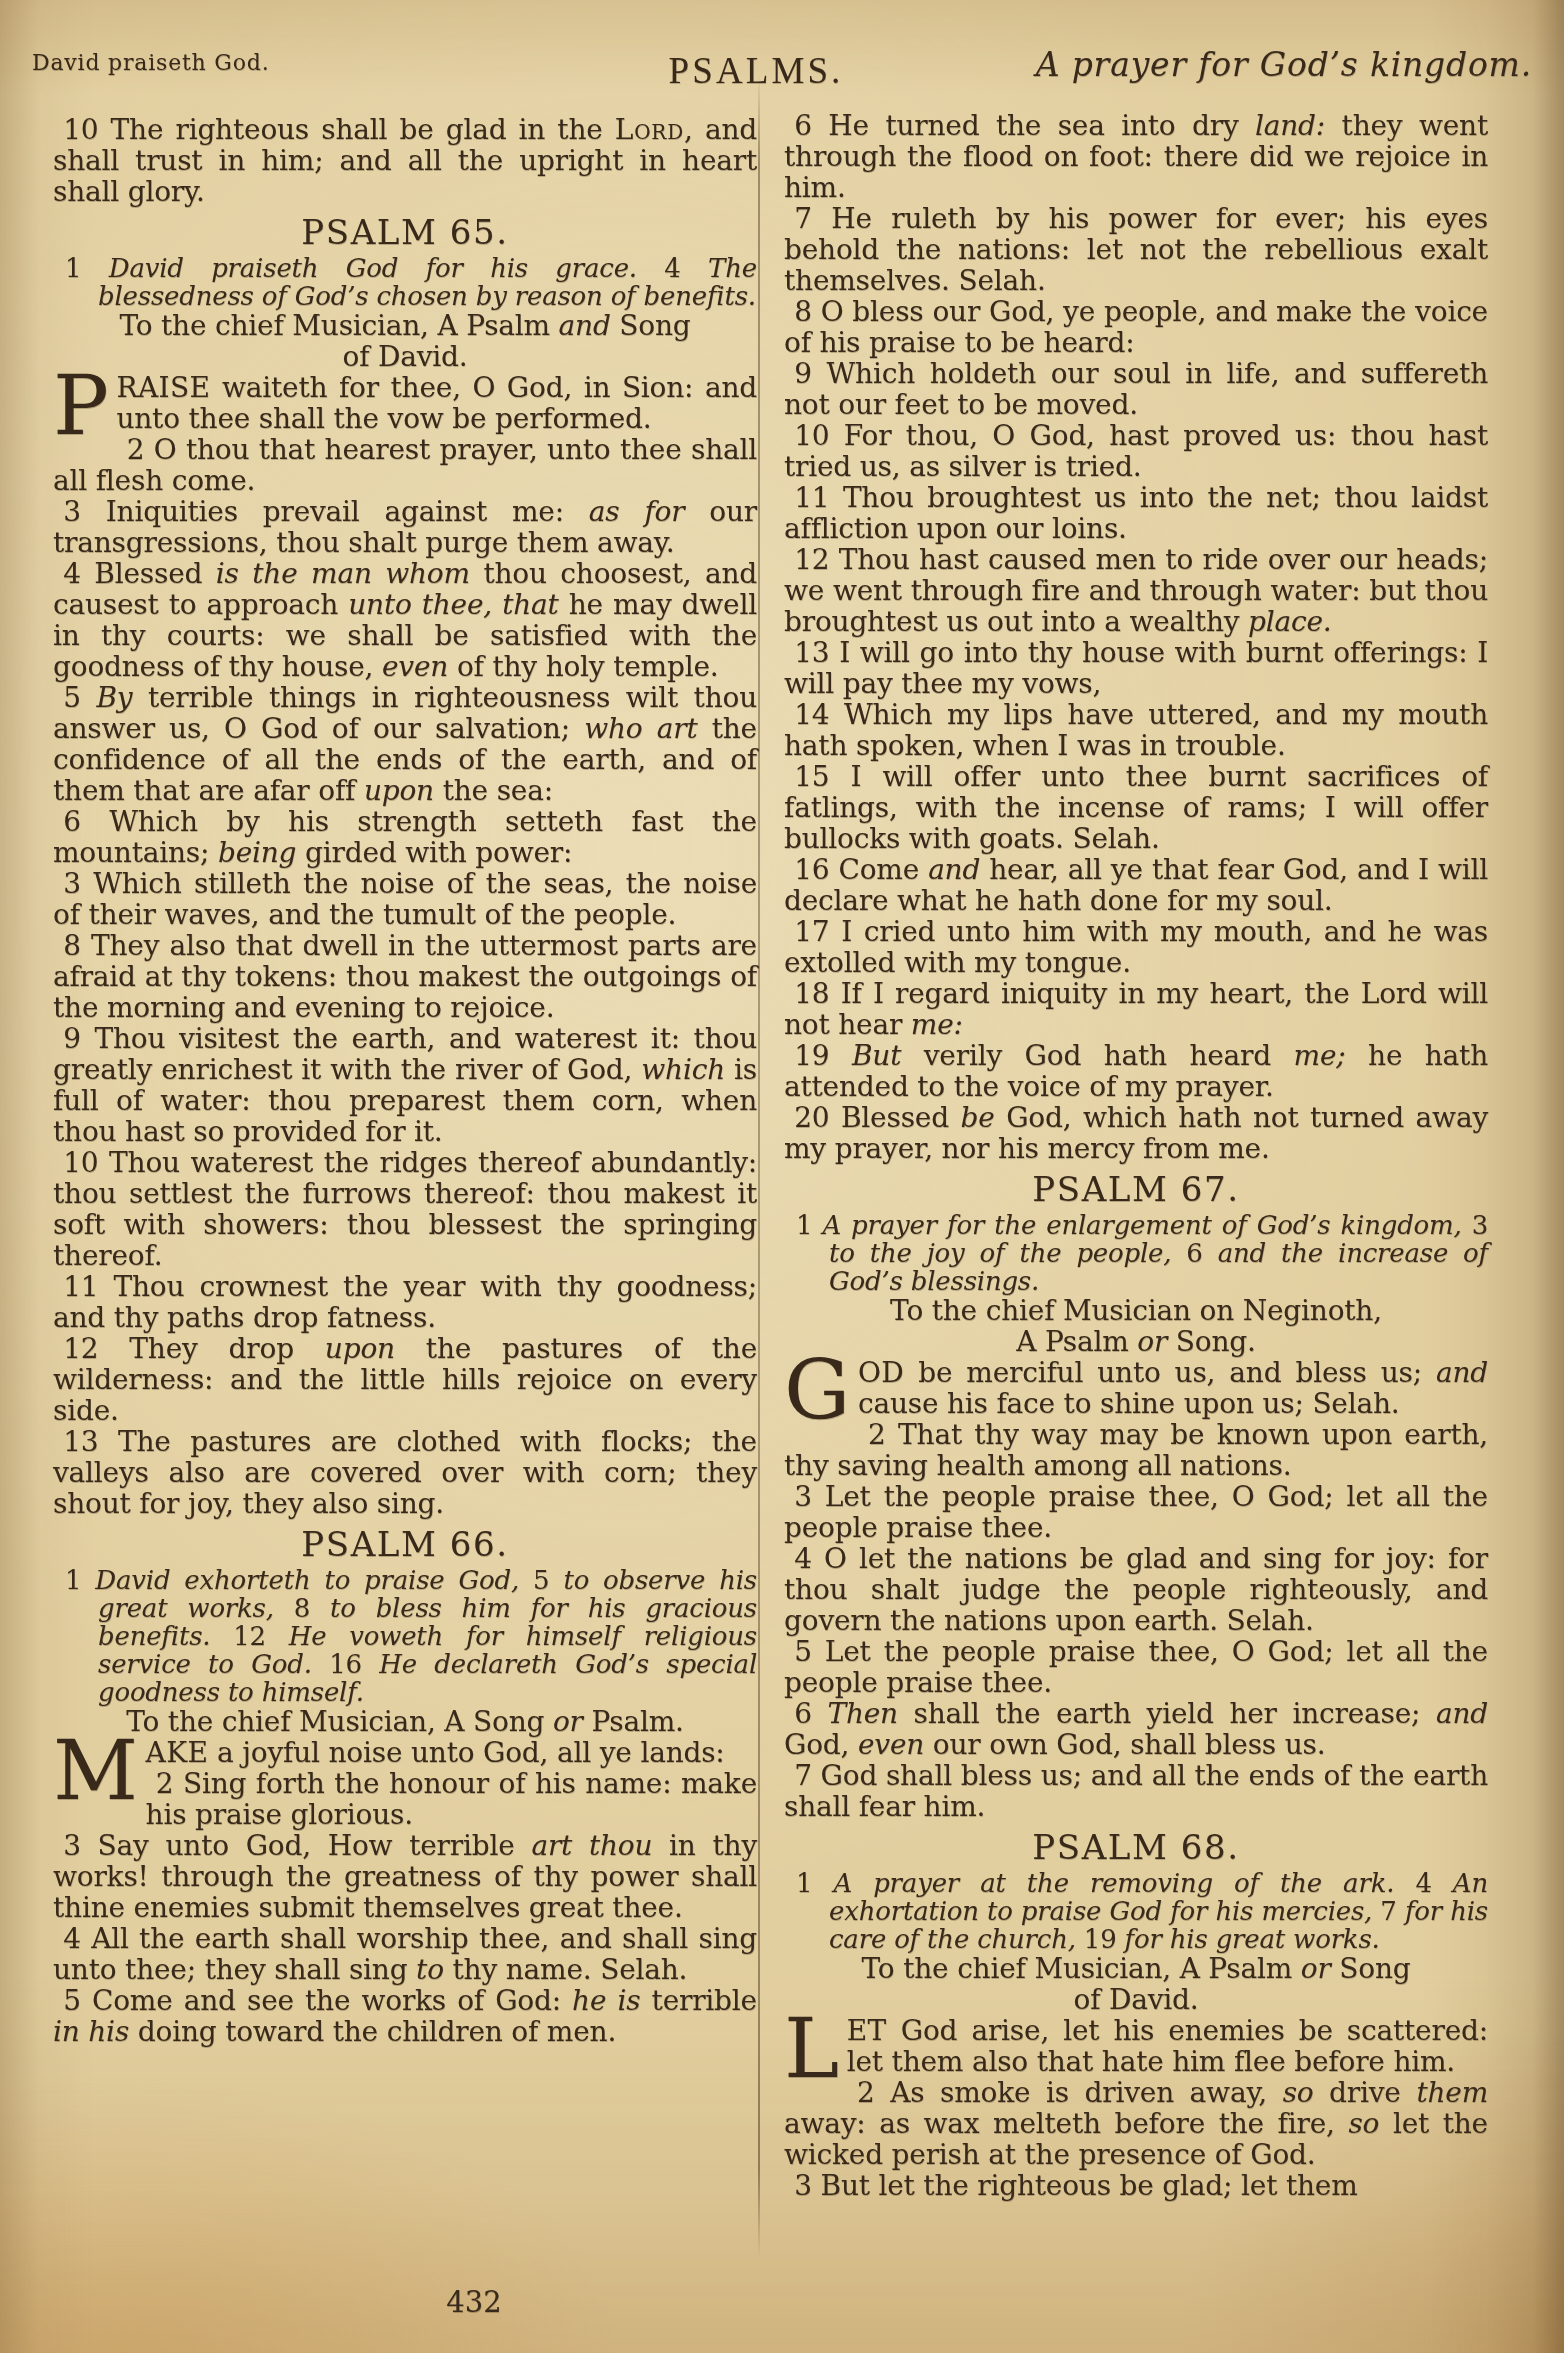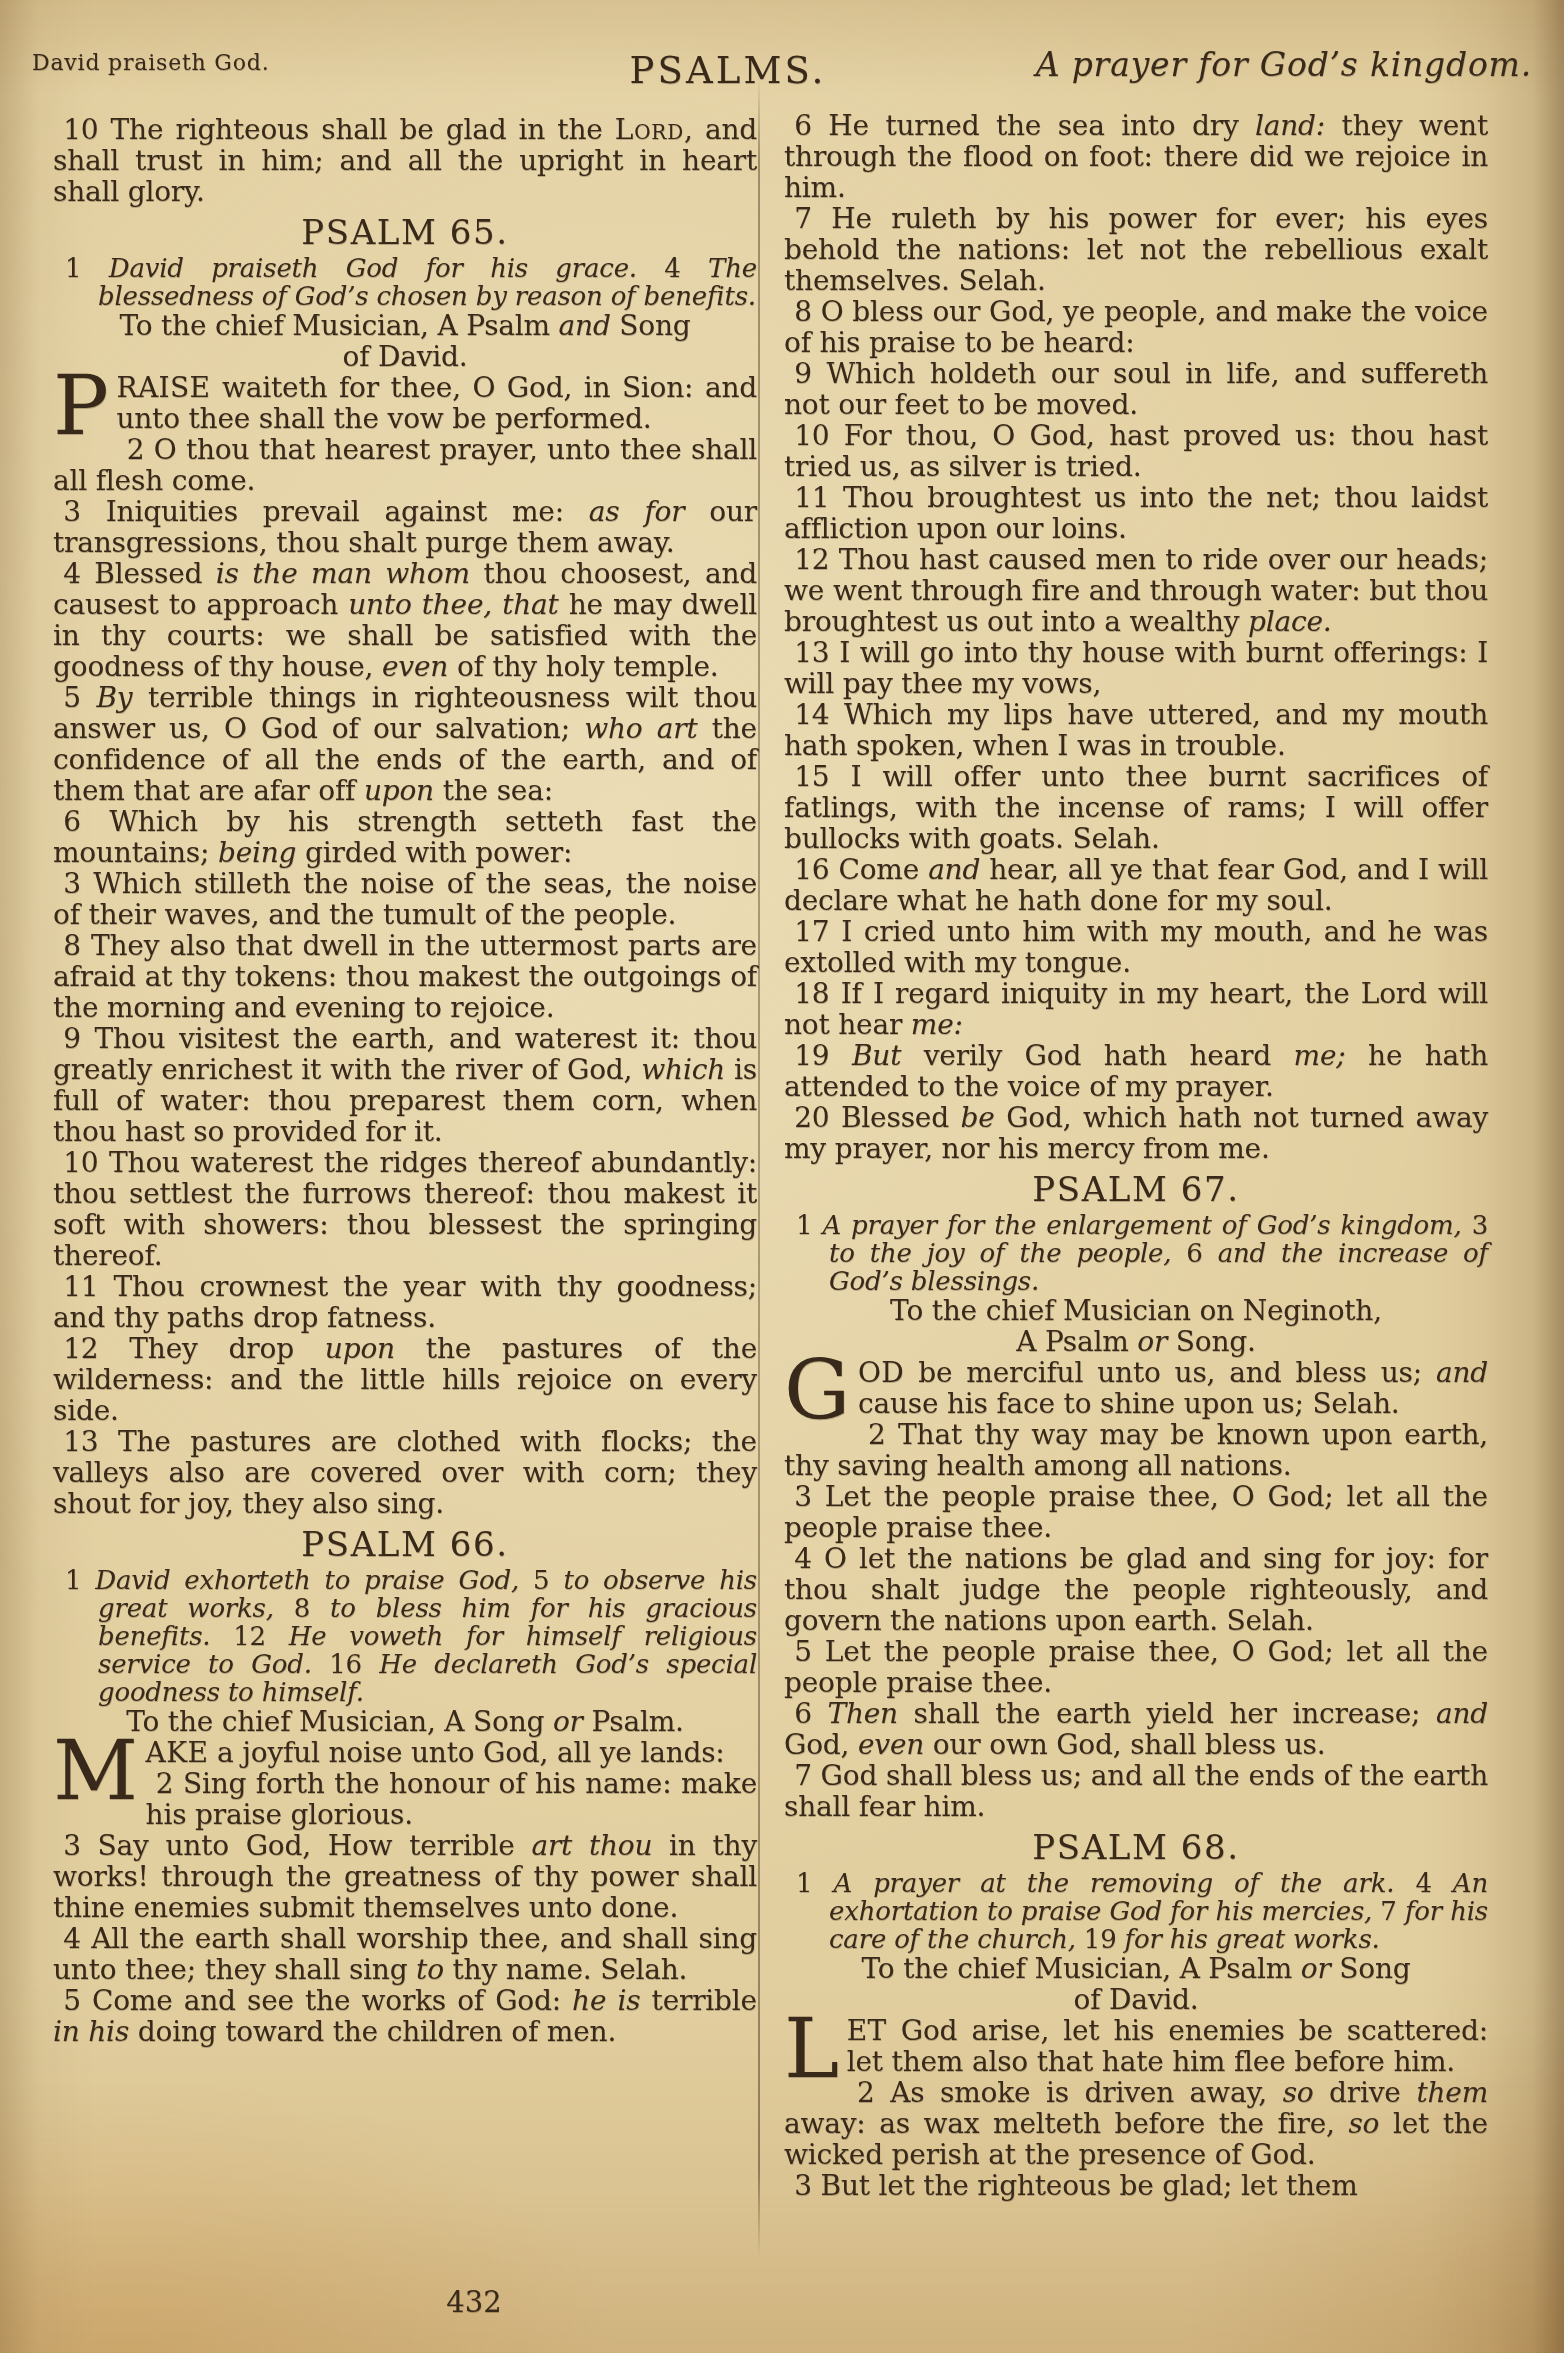--- a/index.html
+++ b/index.html
@@ -12,21 +12,21 @@
       radial-gradient(ellipse 1174px 1487px at 40% 36%, rgba(255,249,228,0.32), rgba(0,0,0,0) 72%),
       linear-gradient(90deg, rgba(120,85,40,0.28) 0%, rgba(120,85,40,0.06) 2.5%, rgba(0,0,0,0) 6%),
       linear-gradient(270deg, rgba(90,58,22,0.45) 0%, rgba(122,86,40,0.22) 2%, rgba(140,100,50,0.10) 5%, rgba(0,0,0,0) 9%),
       linear-gradient(0deg, rgba(165,113,48,0.30) 0%, rgba(165,113,48,0.12) 7%, rgba(0,0,0,0) 16%),
       linear-gradient(180deg, rgba(150,105,45,0.18) 0%, rgba(0,0,0,0) 4%),
       radial-gradient(ellipse 704px 391px at 8% 100%, rgba(196,132,48,0.25), rgba(0,0,0,0) 70%),
       radial-gradient(ellipse 548px 469px at 100% 100%, rgba(150,100,40,0.28), rgba(0,0,0,0) 70%);
   }
   .ink{ text-shadow:0.4px 0.5px 0.5px rgba(58,38,16,0.28); }
   #running-left{position:absolute;left:32px;top:50px;font-size:22px;letter-spacing:0.8px;}
-  #page-title{position:absolute;left:728px;top:49px;transform:translateX(-50%);font-size:37px;letter-spacing:3.1px;}
+  #page-title{position:absolute;left:756px;top:49px;transform:translateX(-50%);font-size:37px;letter-spacing:3.1px;font-family:Liberation Serif, serif;}
   #running-right{position:absolute;right:33px;top:45px;font-style:italic;font-size:33px;letter-spacing:0.8px;}
   #column-divider{
     position:absolute;left:758px;top:75px;width:2.3px;height:2183px;
     background:linear-gradient(180deg, rgba(0,0,0,0) 0%, rgba(72,50,26,0.45) 4%, rgba(72,50,26,0.38) 55%, rgba(72,50,26,0.5) 96%, rgba(0,0,0,0) 100%);
   }
   .col{position:absolute;width:704px;}
   #col-left{left:44px;top:114px;margin-left:9px;}
   #col-right{left:784px;top:110px;}
   .col p{margin:0;font-size:28px;line-height:31px;text-align:justify;letter-spacing:-0.2px;}
   p.verse{text-indent:10.2px;}
@@ -67,21 +67,21 @@
       <p class="verse"><span>9 Thou visitest the earth, and waterest it: thou greatly enrichest it with the river of God, </span><span class="it">which</span><span> is full of water: thou preparest them corn, when thou hast so provided for it.</span></p>
       <p class="verse"><span>10 Thou waterest the ridges thereof abundantly: thou settlest the furrows thereof: thou makest it soft with showers: thou blessest the springing thereof.</span></p>
       <p class="verse"><span>11 Thou crownest the year with thy goodness; and thy paths drop fatness.</span></p>
       <p class="verse"><span>12 They drop </span><span class="it">upon</span><span> the pastures of the wilderness: and the little hills rejoice on every side.</span></p>
       <p class="verse"><span>13 The pastures are clothed with flocks; the valleys also are covered over with corn; they shout for joy, they also sing.</span></p>
       <h2 class="psalm-heading">PSALM 66.</h2>
       <p class="summary"><span>1 </span><span class="it">David exhorteth to praise God, </span><span>5 </span><span class="it">to observe his great works, </span><span>8 </span><span class="it">to bless him for his gracious benefits. </span><span>12 </span><span class="it">He voweth for himself religious service to God. </span><span>16 </span><span class="it">He declareth God’s special goodness to himself.</span></p>
       <p class="inscription"><span>To the chief Musician, A Song </span><span class="it">or</span><span> Psalm.</span></p>
       <p class="drop"><span class="dropcap">M</span><span class="dropword">AKE</span><span> a joyful noise unto God, all ye lands:</span></p>
       <p class="verse"><span>2 Sing forth the honour of his name: make his praise glorious.</span></p>
-      <p class="verse"><span>3 Say unto God, How terrible </span><span class="it">art thou</span><span> in thy works! through the greatness of thy power shall thine enemies submit themselves unto done.</span></p>
+      <p class="verse"><span>3 Say unto God, How terrible </span><span class="it">art thou</span><span> in thy works! through the greatness of thy power shall thine enemies submit themselves great thee.</span></p>
       <p class="verse"><span>4 All the earth shall worship thee, and shall sing unto thee; they shall sing </span><span class="it">to</span><span> thy name.  Selah.</span></p>
       <p class="verse"><span>5 Come and see the works of God: </span><span class="it">he is</span><span> terrible </span><span class="it">in his</span><span> doing toward the children of men.</span></p>
     </div>
   <div id="col-right" class="col ink">
       <p class="verse"><span>6 He turned the sea into dry </span><span class="it">land:</span><span> they went through the flood on foot: there did we rejoice in him.</span></p>
       <p class="verse"><span>7 He ruleth by his power for ever; his eyes behold the nations: let not the rebellious exalt themselves.  Selah.</span></p>
       <p class="verse"><span>8 O bless our God, ye people, and make the voice of his praise to be heard:</span></p>
       <p class="verse"><span>9 Which holdeth our soul in life, and suffereth not our feet to be moved.</span></p>
       <p class="verse"><span>10 For thou, O God, hast proved us: thou hast tried us, as silver is tried.</span></p>
       <p class="verse"><span>11 Thou broughtest us into the net; thou laidst affliction upon our loins.</span></p>

